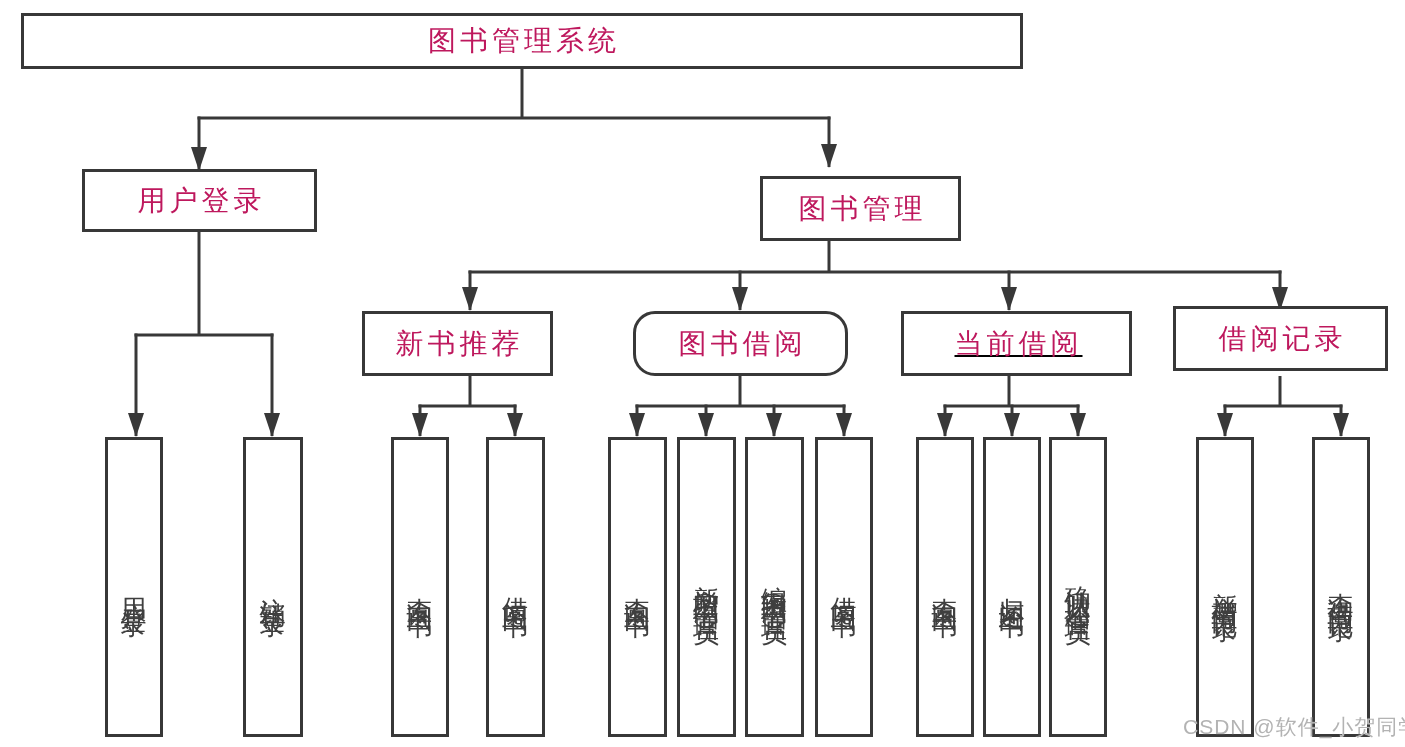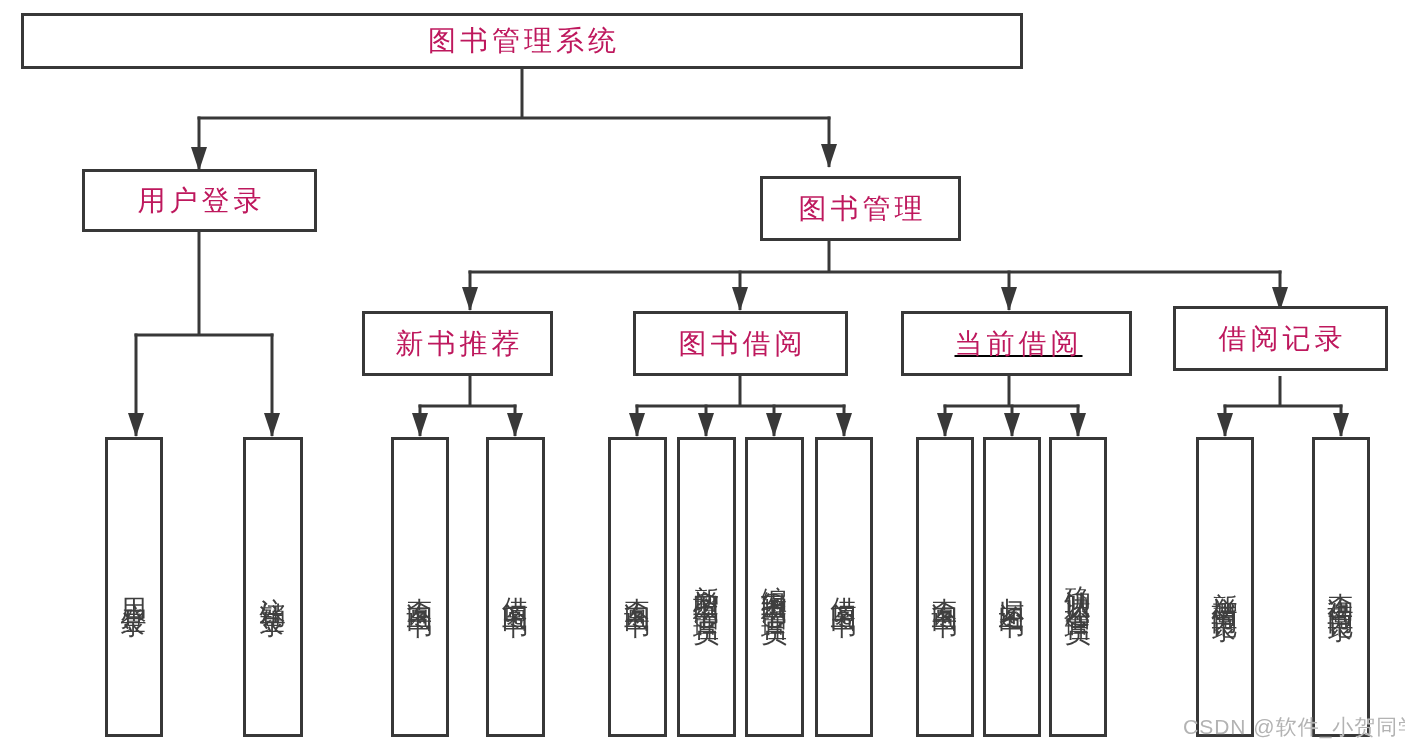--- a/index.html
+++ b/index.html
@@ -142,21 +142,21 @@
   <div class="hbox" style="left:82px; top:169px; width:235px; height:63px;">
     <span class="label">用户登录</span>
   </div>
   <div class="hbox" style="left:712px; top:176px; width:201px; height:65px;margin-left:48px;">
     <span class="label">图书管理</span>
   </div>
 
   <div class="hbox" style="left:362px; top:311px; width:191px; height:65px;">
     <span class="label">新书推荐</span>
   </div>
-  <div class="hbox" style="left:633px; top:311px; width:215px; height:65px;">
+  <div class="hbox" style="left:633px; top:311px; width:215px; height:65px;border-radius:22px;">
     <span class="label">图书借阅</span>
   </div>
   <div class="hbox" style="left:901px; top:311px; width:231px; height:65px;text-decoration:underline;">
     <span class="label">当前借阅</span>
   </div>
   <div class="hbox" style="left:1173px; top:306px; width:215px; height:65px;">
     <span class="label">借阅记录</span>
   </div>
 
   <div class="vbox" style="left:105px; width:58px;">

